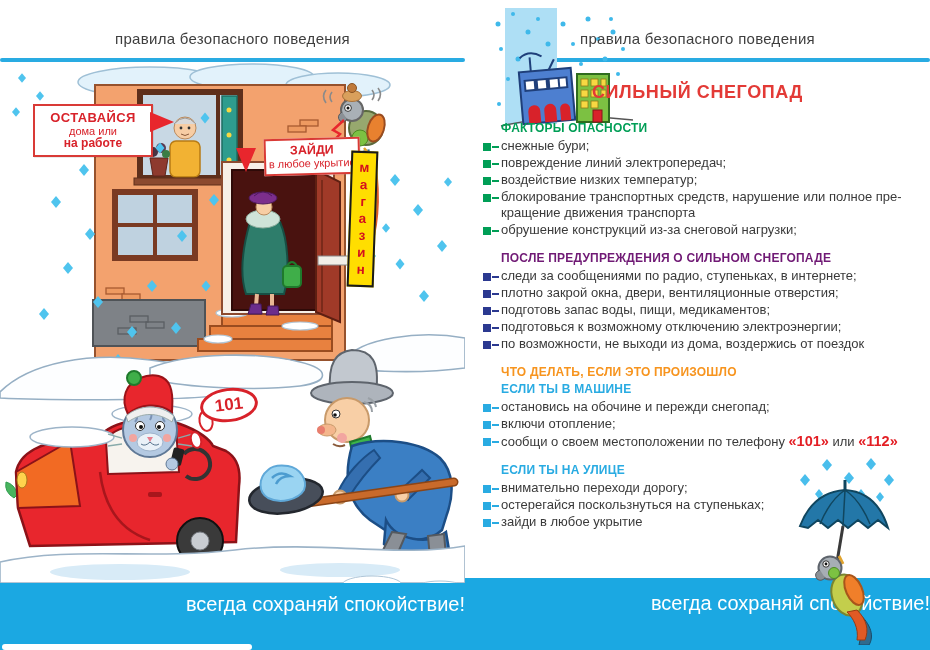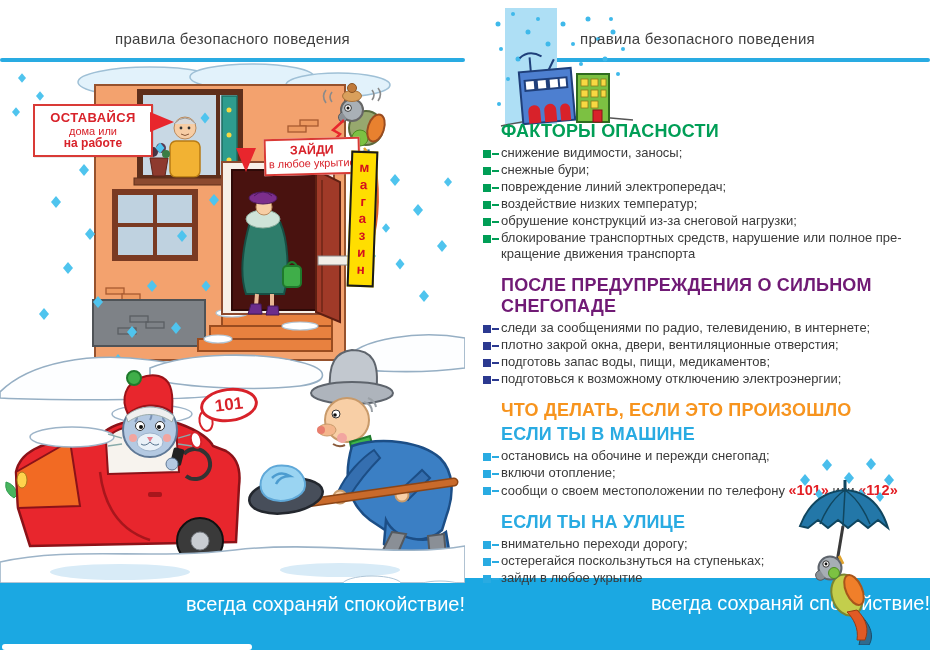--- a/index.html
+++ b/index.html
@@ -17,21 +17,21 @@
   .hdr-line{position:absolute;top:58px;height:4px;background:#29ABE2;border-radius:2px;z-index:1;}
   #page-left .hdr-line{left:0;width:465px;}
   #page-right .hdr-line{left:44px;width:421px;}
 
   .title{position:absolute;top:82px;left:0;width:100%;text-align:center;
          color:#E33A36;font-weight:bold;font-size:18px;letter-spacing:.6px;z-index:3;}
 
   
   .content{position:absolute;left:18px;top:121px;width:438px;z-index:3;}
   .sec{margin-bottom:13px;}
-  .sec h3{font-size:18px;font-weight:bold;margin:0 0 3px 18px;letter-spacing:.2px;}
+  .sec h3{font-size:12px;font-weight:bold;margin:0 0 3px 18px;letter-spacing:.2px;}
   .sec h3.sub{margin-top:1px;}
   .sec ul{list-style:none;margin:0;padding:0;}
   .sec li{position:relative;padding-left:18px;font-size:13px;line-height:16px;
           color:#3a3a3a;margin-bottom:1px;}
   .sec li::before{content:"";position:absolute;left:0;top:4.5px;width:8px;height:8px;background:var(--bc);}
   .sec li::after{content:"";position:absolute;left:8.5px;top:7.5px;width:7px;height:2px;background:var(--bc);}
   .s-green{--bc:#009E56;} .s-green h3{color:#009E56;}
   .s-navy{--bc:#2B3990;}  .s-navy h3{color:#701a75;}
   .s-blue{--bc:#29ABE2;}  .s-blue h3.main{color:#F7941E;} .s-blue h3.sub, .s-blue h3.only{color:#29ABE2;}
   .phone{color:#E31E24;font-weight:bold;font-size:14.5px;}
@@ -413,44 +413,45 @@
         <rect x="88" y="86" width="7" height="7"></rect>
           <rect x="98" y="86" width="7" height="7"></rect>
           <rect x="108" y="86" width="5" height="7"></rect>
         <rect x="88" y="97" width="7" height="7"></rect>
           <rect x="98" y="97" width="7" height="7"></rect>
       </g>
       <rect x="100" y="106" width="9" height="12" fill="#D8222A" stroke="#8a1218"></rect>
     </g>
   </svg>
 
+  <div class="title">СИЛЬНЫЙ СНЕГОПАД</div>
 
   <div class="content">
     <div class="sec s-green">
       <h3>ФАКТОРЫ ОПАСНОСТИ</h3>
       <ul>
-        <li>снижение видимости, заносы;</li>
         <li>снежные бури;</li>
         <li>повреждение линий электропередач;</li>
         <li>воздействие низких температур;</li>
-        <li>обрушение конструкций из-за снеговой нагрузки;</li>
         <li>
           <span>блокирование транспортных средств, нарушение или полное пре-</span><br>
           <span>кращение движения транспорта</span>
         </li>
+        <li>обрушение конструкций из-за снеговой нагрузки;</li>
       </ul>
     </div>
 
     <div class="sec s-navy">
       <h3>ПОСЛЕ ПРЕДУПРЕЖДЕНИЯ О СИЛЬНОМ СНЕГОПАДЕ</h3>
       <ul>
-        <li>следи за сообщениями по радио, телевидению, в интернете;</li>
+        <li>следи за сообщениями по радио, ступеньках, в интернете;</li>
         <li>плотно закрой окна, двери, вентиляционные отверстия;</li>
         <li>подготовь запас воды, пищи, медикаментов;</li>
         <li>подготовься к возможному отключению электроэнергии;</li>
+        <li>по возможности, не выходи из дома, воздержись от поездок</li>
       </ul>
     </div>
 
     <div class="sec s-blue">
       <h3 class="main">ЧТО ДЕЛАТЬ, ЕСЛИ ЭТО ПРОИЗОШЛО</h3>
       <h3 class="sub">ЕСЛИ ТЫ В МАШИНЕ</h3>
       <ul>
         <li>остановись на обочине и пережди снегопад;</li>
         <li>включи отопление;</li>
         <li class="gap">

